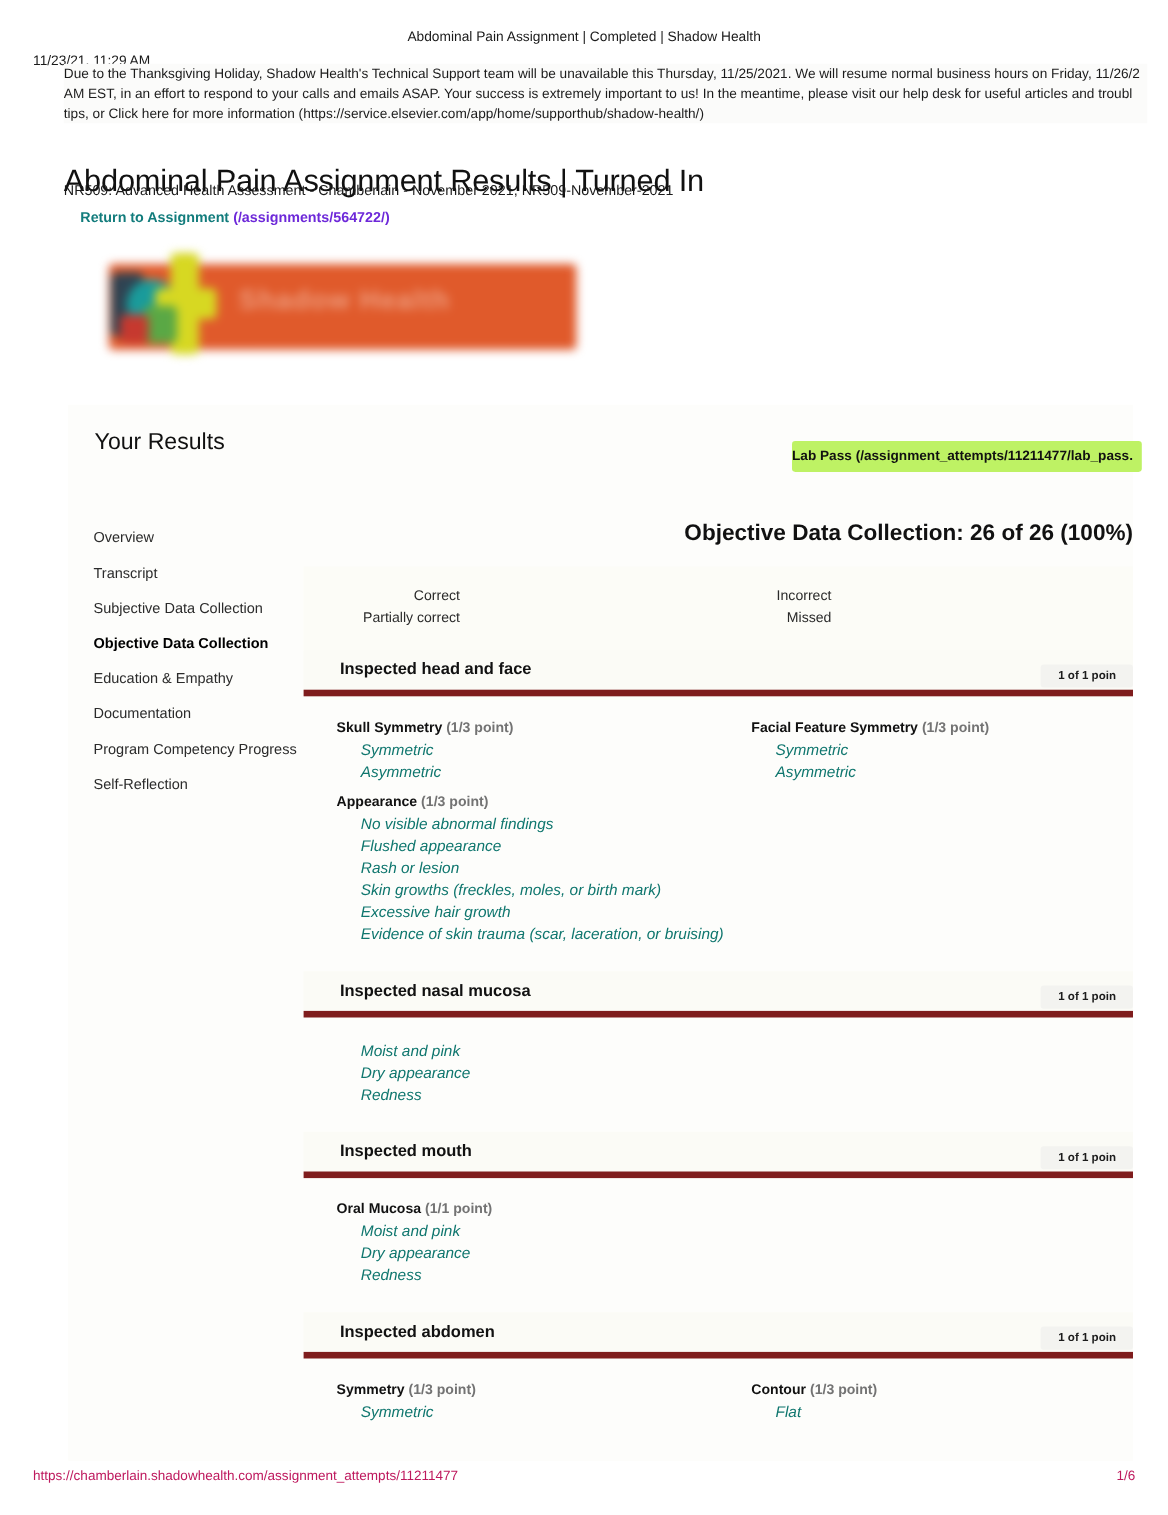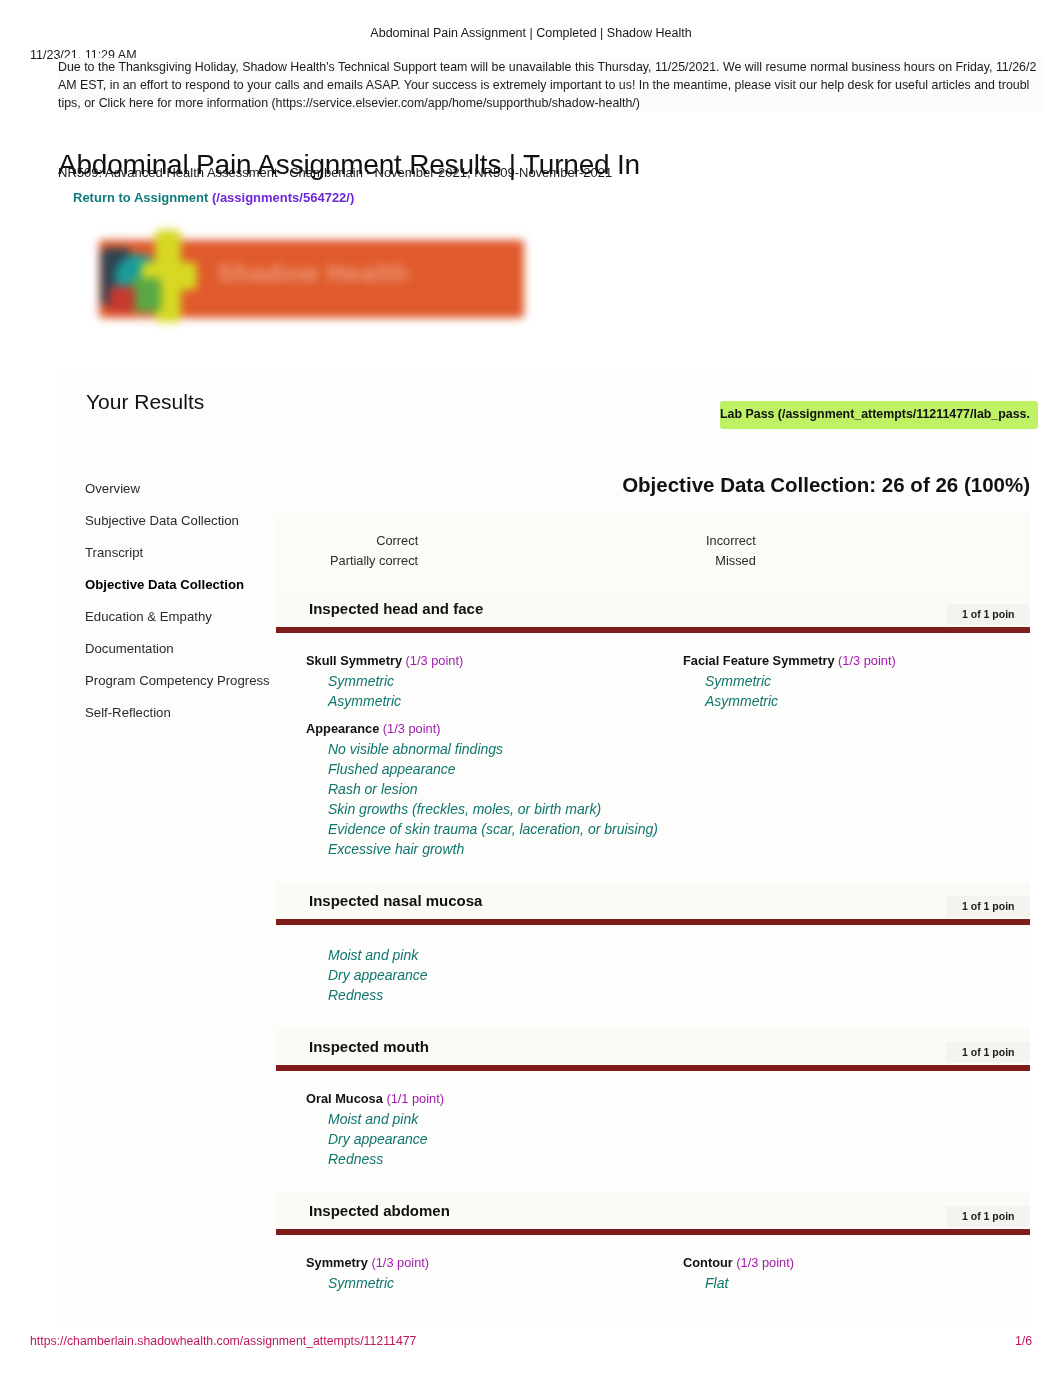--- a/index.html
+++ b/index.html
@@ -300,21 +300,21 @@
     margin-bottom: 10px;
   }
   .qblock.full { width: 100%; }
   .q-title {
     font-size: 12.8px;
     font-weight: bold;
     color: #111;
     margin-bottom: 3px;
     white-space: nowrap;
   }
-  .q-pts { color: #a21caf; font-weight: normal; }
+  .q-pts { color: #737373; font-weight: bold; }
   .opt {
     position: relative;
     font-size: 14px;
     color: #0f766e;
     line-height: 20px;
     padding-left: 22px;
     white-space: nowrap;
     font-style: italic;
   }
 
@@ -361,22 +361,22 @@
   <div class="logo-word">Shadow Health</div>
 </div>
 
 <div class="results-panel">
 
   <div class="your-results">Your Results</div>
   <div class="lab-pass">Lab Pass (/assignment_attempts/11211477/lab_pass.</div>
 
   <nav class="sidebar">
       <div class="sidebar-item"><span>Overview</span></div>
+      <div class="sidebar-item"><span>Transcript</span></div>
       <div class="sidebar-item"><span>Subjective Data Collection</span></div>
-      <div class="sidebar-item"><span>Transcript</span></div>
       <div class="sidebar-item active"><span>Objective Data Collection</span></div>
       <div class="sidebar-item"><span>Education &amp; Empathy</span></div>
       <div class="sidebar-item"><span>Documentation</span></div>
       <div class="sidebar-item"><span>Program Competency Progress</span></div>
       <div class="sidebar-item"><span>Self-Reflection</span></div>
     </nav>
 
   <div class="main-col">
     <div class="main-heading">Objective Data Collection: 26 of 26 (100%)</div>
 
@@ -408,22 +408,22 @@
                 <div class="q-title"><span>Facial Feature Symmetry</span> <span class="q-pts">(1/3 point)</span></div>
                 <div class="opt">Symmetric</div>
                 <div class="opt">Asymmetric</div>
               </div>
               <div class="qblock full">
                 <div class="q-title"><span>Appearance</span> <span class="q-pts">(1/3 point)</span></div>
                 <div class="opt">No visible abnormal findings</div>
                 <div class="opt">Flushed appearance</div>
                 <div class="opt">Rash or lesion</div>
                 <div class="opt">Skin growths (freckles, moles, or birth mark)</div>
+                <div class="opt">Excessive hair growth</div>
                 <div class="opt">Evidence of skin trauma (scar, laceration, or bruising)</div>
-                <div class="opt">Excessive hair growth</div>
               </div>
             </div>
           </div>
         </div>
         <div class="section">
           <div class="section-head">
             <div class="section-title">Inspected nasal mucosa</div>
             <div class="section-score">1 of 1 poin</div>
           </div>
           <div class="section-body">

